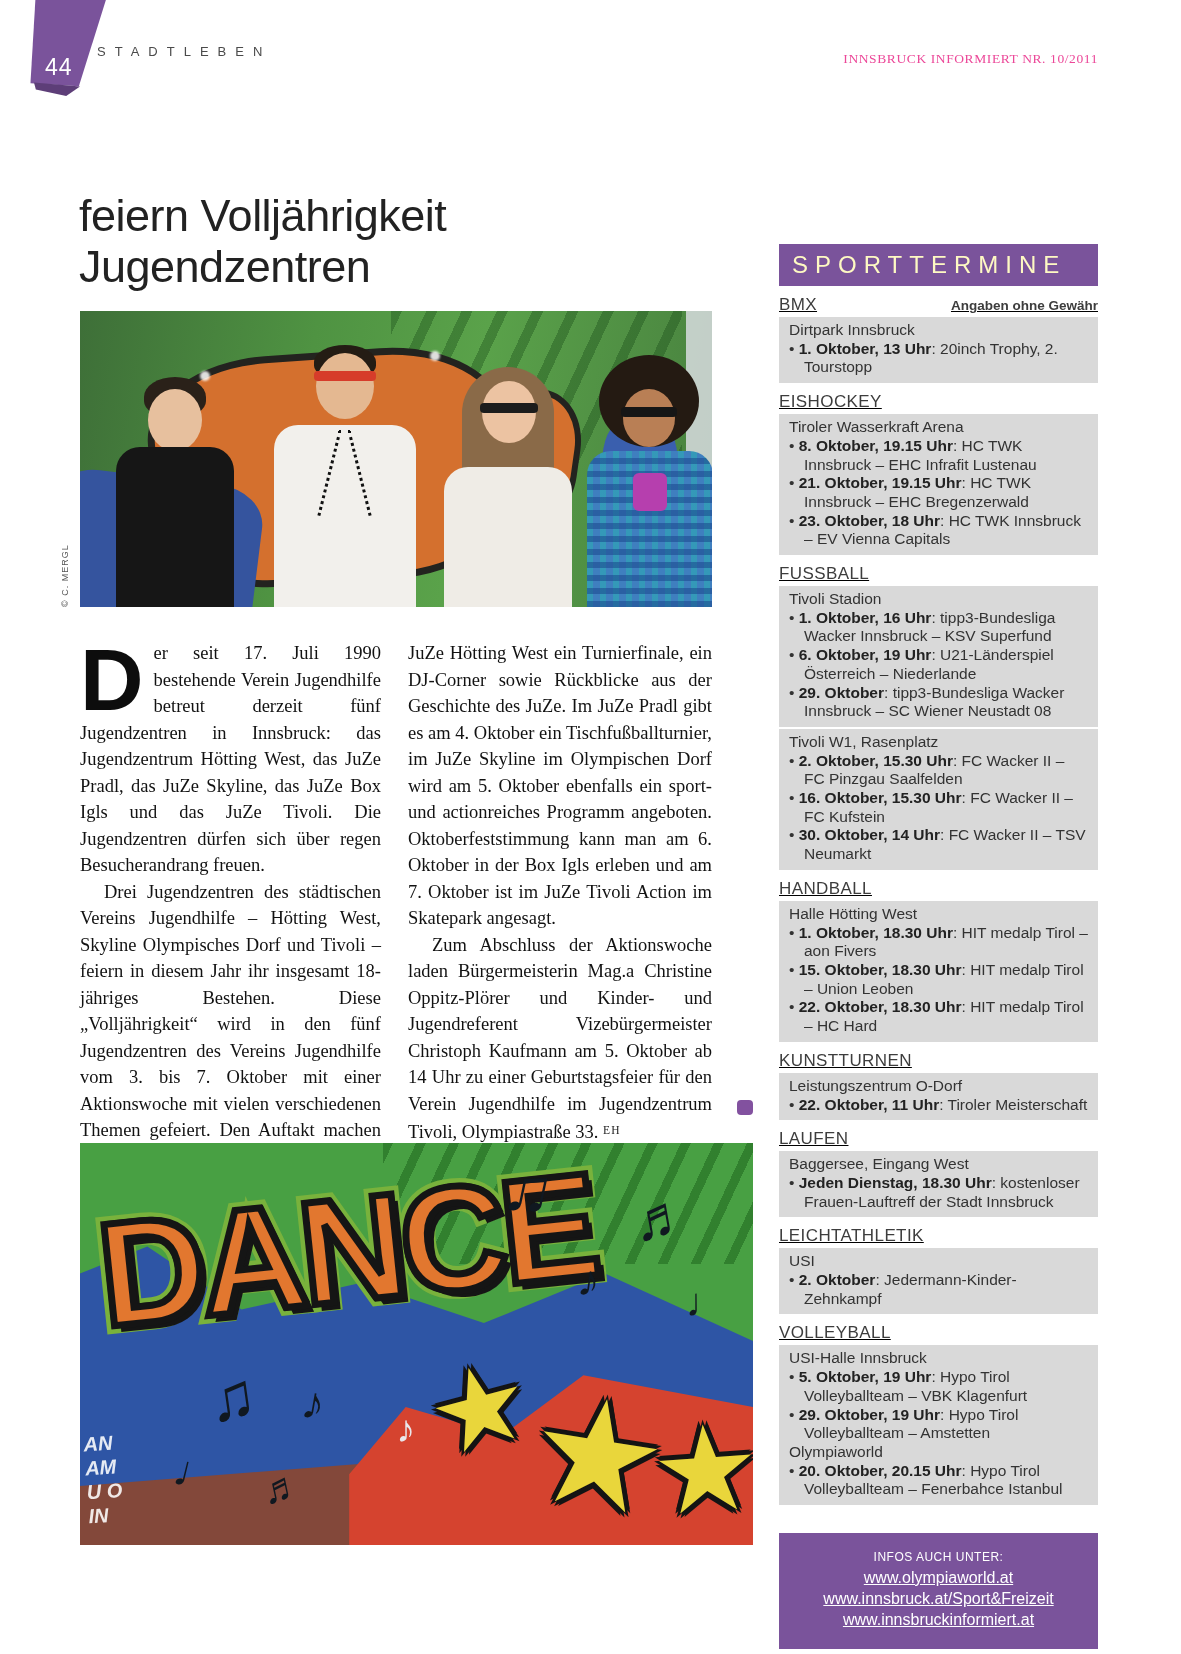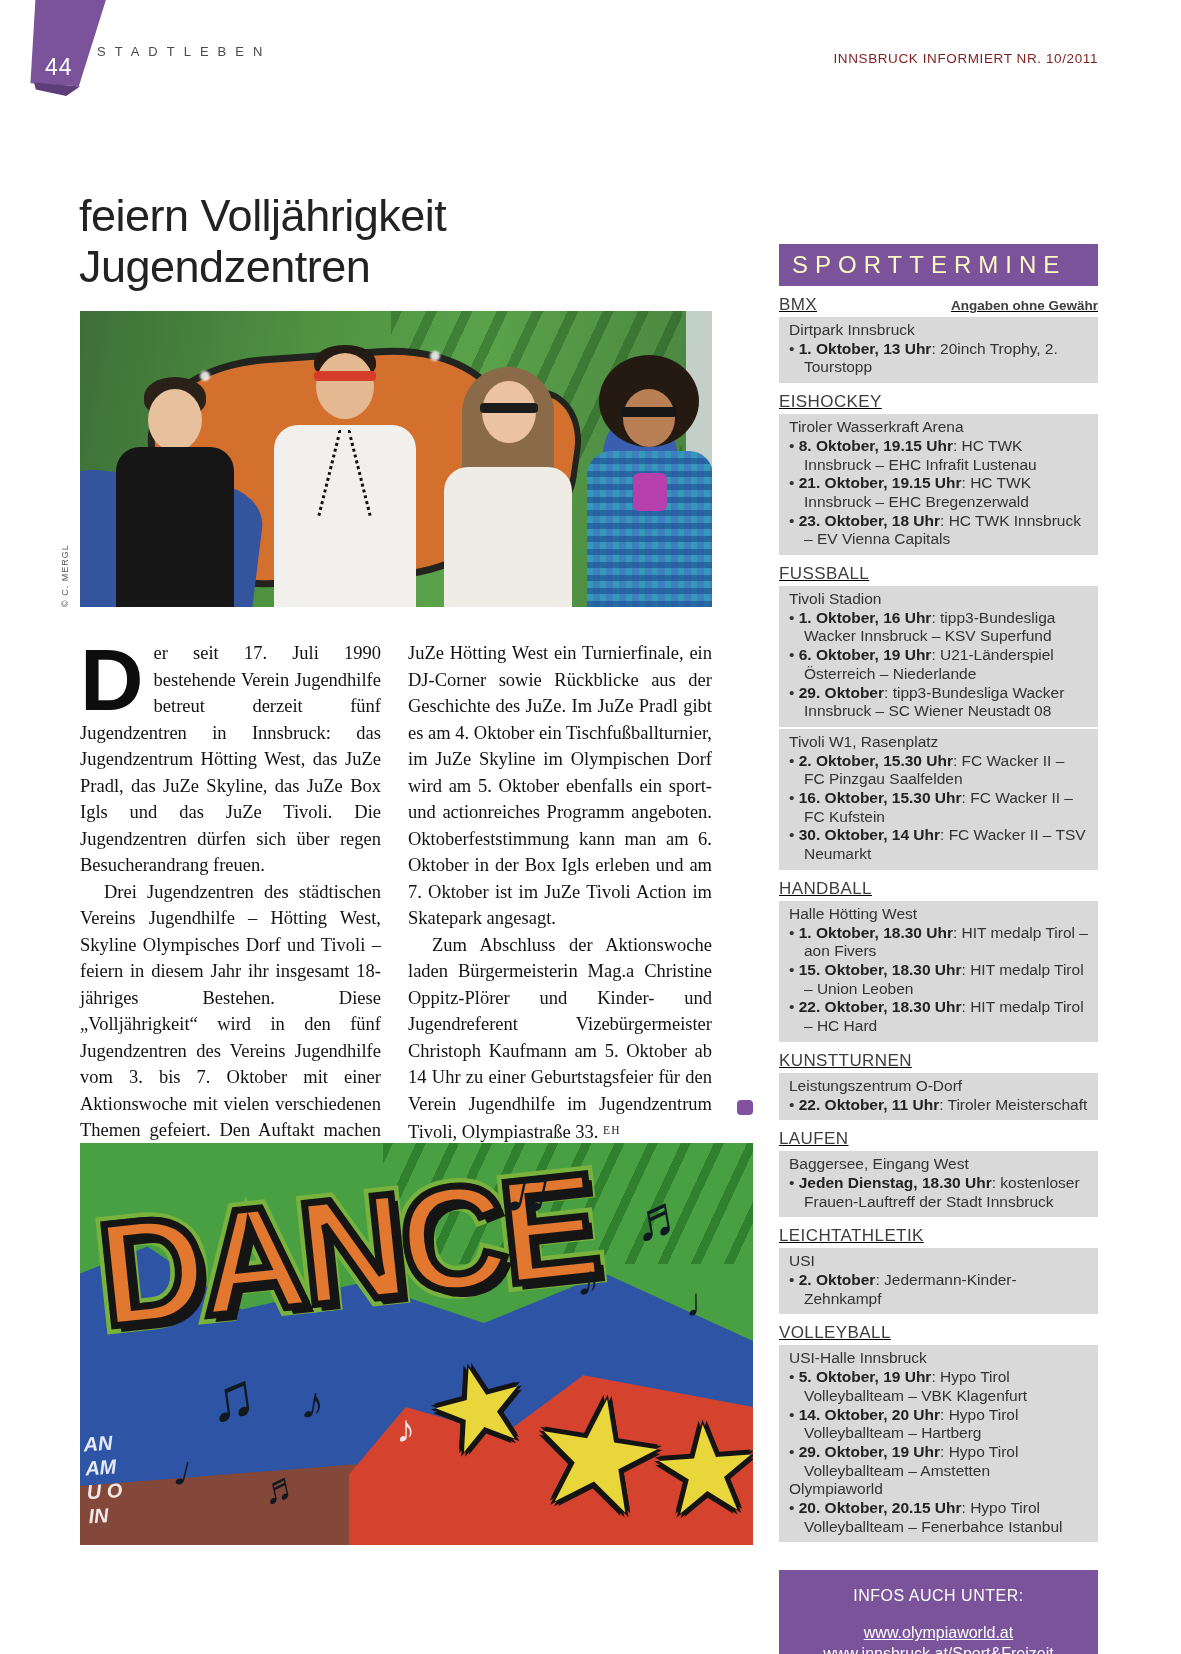--- a/index.html
+++ b/index.html
@@ -11,21 +11,21 @@
 
   
   .page-corner { position:absolute; left:28px; top:0; width:82px; height:98px; }
   .corner-shape { position:absolute; inset:0; background:#7a539b;
     clip-path:polygon(9% 0, 95% 0, 62% 88%, 3% 85%); }
   .corner-fold { position:absolute; left:6px; top:80px; width:46px; height:16px; background:#5d3e78;
     clip-path:polygon(0 15%, 100% 40%, 70% 100%, 4% 60%); }
   .page-number { position:absolute; left:17px; top:42px; color:#ffffff; font-size:23px; letter-spacing:1px;margin-top:12px; }
   .section-title { position:absolute; left:97px; top:44px; font-size:13px; letter-spacing:9px;
     color:#4a4a4a; }
-  .issue-info { position:absolute; right:83px; top:51px; font-size:13.5px; letter-spacing:0.6px; color:#7f1d1d; }
+  .issue-info { position:absolute; right:83px; top:51px; font-size:13.5px; letter-spacing:0.6px; color:#ec4899;font-family:Liberation Serif, serif; }
 
   
   .article-title { position:absolute; left:79px; top:190px; font-size:45px; line-height:51px;
     font-weight:400; color:#222222; letter-spacing:-0.5px; }
 
   
   .top-photo { position:absolute; left:80px; top:311px; width:632px; height:296px; overflow:hidden;
     background:linear-gradient(100deg,#3e6f38,#4f9342 35%,#5aa24a 60%,#477f3e); }
   .tp-planks { position:absolute; right:30px; top:0; width:46%; height:52%;
     background:repeating-linear-gradient(115deg, rgba(20,70,20,.35) 0 10px, transparent 10px 32px); }
@@ -69,21 +69,21 @@
   .sb-heading-row { display:flex; justify-content:space-between; align-items:baseline;
     margin:9px 0 3px;text-decoration:underline; }
   .sb-heading { font-size:17px; line-height:19px; color:#3d3d3d; letter-spacing:0.4px; }
   .sb-disclaimer { font-size:13.5px; font-weight:700; color:#3d3d3d; }
   .sb-box { background:#d9d9d9; padding:4px 9px 6px 10px; margin-top:2px;
     font-size:15.5px; line-height:18.7px; color:#333333; }
   .sb-venue { }
   .sb-event { padding-left:15px; text-indent:-15px; }
   .sb-event b { color:#222; }
   .sb-info-box { background:#7a539b; margin-top:28px; padding:17px 10px 19px; text-align:center; color:#fff; }
-  .sb-info-title { font-size:16px; letter-spacing:0.5px; margin-bottom:17px; }
+  .sb-info-title { font-size:12px; letter-spacing:0.5px; margin-bottom:3px; }
   .sb-info-link { display:block; color:#ffffff; font-size:16px; line-height:21px;
     text-decoration:underline; }
 
   
   .bottom-photo { position:absolute; left:80px; top:1143px; width:673px; height:402px;
     overflow:hidden; background:#2e55a5; }
   .bp-green { position:absolute; top:0; left:0; width:100%; height:56%; background:#48a043;
     clip-path:polygon(0 0,100% 0,100% 88%,78% 58%,60% 80%,42% 62%,24% 74%,10% 46%,0 58%); }
   .bp-planks { position:absolute; top:0; right:0; width:55%; height:30%;
     background:repeating-linear-gradient(115deg, rgba(15,80,15,.4) 0 9px, transparent 9px 30px); }
@@ -247,21 +247,20 @@
         <div class="sb-box">
           <div class="sb-venue">USI</div>
           <div class="sb-event">• <b>2. Oktober</b>: Jedermann-Kinder-Zehnkampf</div>
         </div>
         <div class="sb-heading-row">
           <span class="sb-heading">VOLLEYBALL</span>
         </div>
         <div class="sb-box">
           <div class="sb-venue">USI-Halle Innsbruck</div>
           <div class="sb-event">• <b>5. Oktober, 19 Uhr</b>: Hypo Tirol Volleyballteam – VBK Klagenfurt</div>
-          <div class="sb-event">• <b>14. Oktober, 20 Uhr</b>: Hypo Tirol Volleyballteam – Hartberg</div>
           <div class="sb-event">• <b>29. Oktober, 19 Uhr</b>: Hypo Tirol Volleyballteam – Amstetten</div>
           <div class="sb-venue">Olympiaworld</div>
           <div class="sb-event">• <b>20. Oktober, 20.15 Uhr</b>: Hypo Tirol Volleyballteam – Fenerbahce Istanbul</div>
         </div>
       </div>
     <div class="sb-info-box">
       <div class="sb-info-title">INFOS AUCH UNTER:</div>
       <a class="sb-info-link">www.olympiaworld.at</a>
       <a class="sb-info-link">www.innsbruck.at/Sport&amp;Freizeit</a>
       <a class="sb-info-link">www.innsbruckinformiert.at</a>

